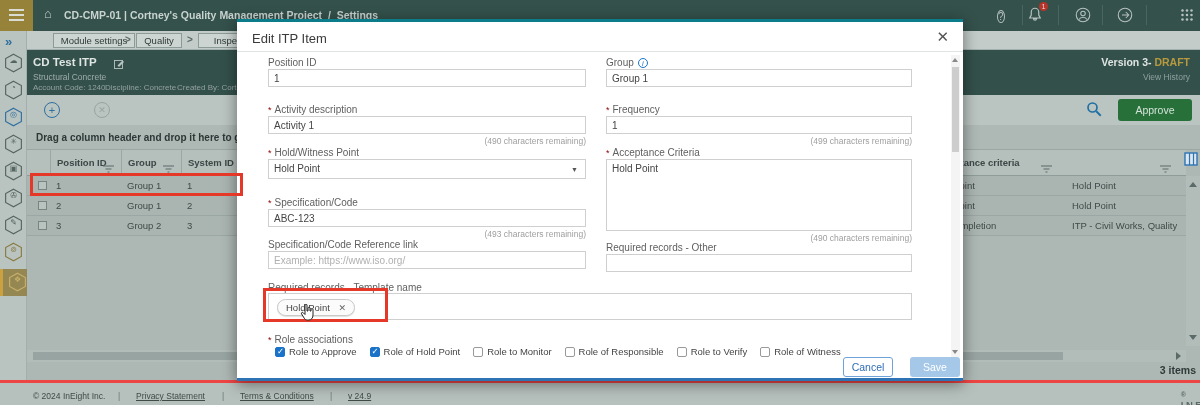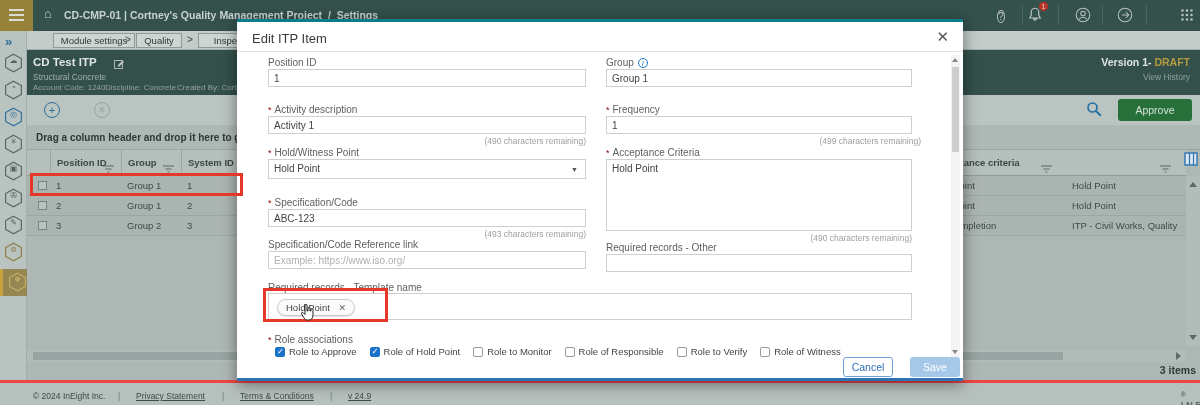--- a/index.html
+++ b/index.html
@@ -245,21 +245,21 @@
     <span class="pedit">
       <svg width="12" height="12" viewBox="0 0 24 24">
           <rect x="3" y="5" width="16" height="16" fill="none" stroke="currentColor" stroke-width="1.8"></rect>
           <path d="M9 15 L19 5 L22 8 L12 18 Z" fill="currentColor"></path>
         </svg>
     </span>
     <span class="psub">Structural Concrete</span>
     <span class="pmeta" style="left:6px">Account Code: 1240</span>
     <span class="pmeta" style="left:78px">Discipline: Concrete</span>
     <span class="pmeta" style="left:150px">Created By: Cortney</span>
-    <span class="pver"><span>Version 1-</span> <b>DRAFT</b></span>
+    <span class="pver"><span>Version 3-</span> <b>DRAFT</b></span>
     <span class="phist">View History</span>
   </div>
 
   <div class="tbar">
     <span class="circ add">+</span>
     <span class="circ rem">✕</span>
     <span class="searchb">
       <svg width="18" height="18" viewBox="0 0 24 24">
           <circle cx="10" cy="10" r="6" fill="none" stroke="#1d6fa3" stroke-width="2.2"></circle>
           <path d="M15 15 L21 21" stroke="#1d6fa3" stroke-width="2.4"></path>
@@ -348,21 +348,21 @@
     <span class="lbl" style="left:31px; top:35px">Position ID</span>
     <input class="inp" style="left: 31px; top: 47px; width: 318px;" value="1">
     <span class="lbl" style="left:369px; top:35px"><span>Group</span><span class="info">i</span></span>
     <input class="inp" style="left: 369px; top: 47px; width: 306px;" value="Group 1">
 
     <span class="lbl" style="left:31px; top:82px"><span class="req">*</span><span>Activity description</span></span>
     <input class="inp" style="left: 31px; top: 94px; width: 318px;" value="Activity 1">
     <span class="rem-txt" style="left:31px; top:114px; width:318px">(490 characters remaining)</span>
     <span class="lbl" style="left:369px; top:82px"><span class="req">*</span><span>Frequency</span></span>
     <input class="inp" style="left: 369px; top: 94px; width: 306px;" value="1">
-    <span class="rem-txt" style="left:378px; top:114px; width:306px">(499 characters remaining)</span>
+    <span class="rem-txt" style="left:369px; top:114px; width:306px">(499 characters remaining)</span>
 
     <span class="lbl" style="left:31px; top:125px"><span class="req">*</span><span>Hold/Witness Point</span></span>
     <div class="ddl" style="left:31px; top:137px; width:318px">
       <span>Hold Point</span>
       <span class="caret">▼</span>
     </div>
     <span class="lbl" style="left:369px; top:125px"><span class="req">*</span><span>Acceptance Criteria</span></span>
     <textarea class="ta" style="left: 369px; top: 137px; width: 306px; height: 72px;">Hold Point</textarea>
     <span class="rem-txt" style="left:369px; top:211px; width:306px">(490 characters remaining)</span>
 

